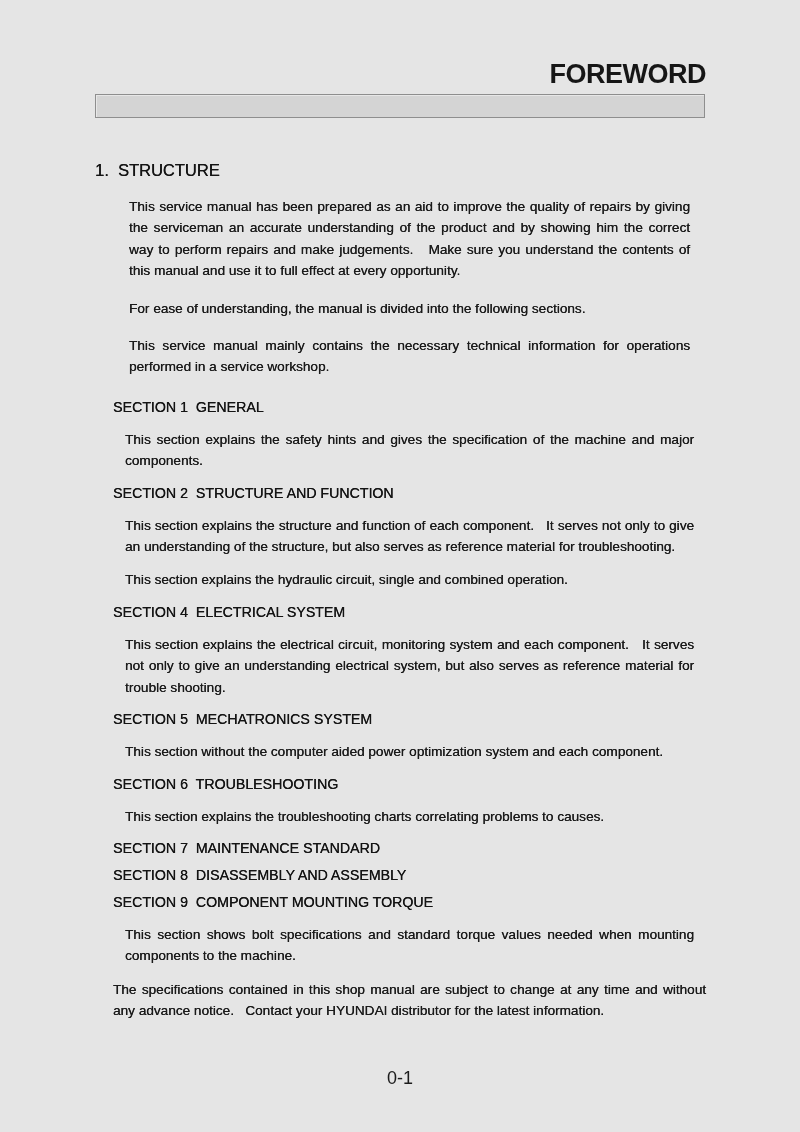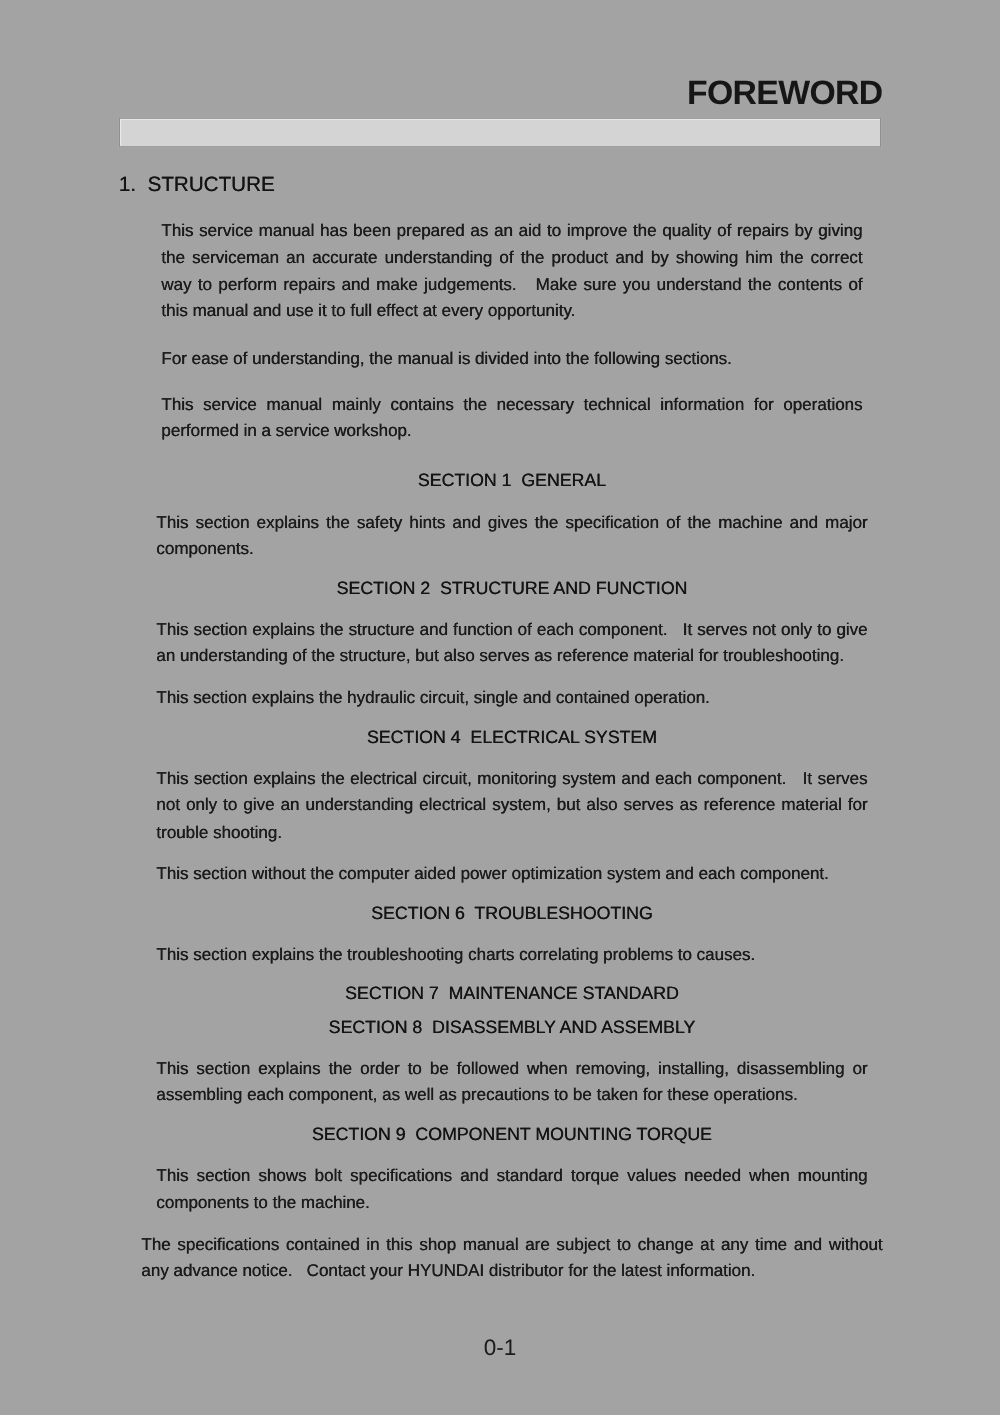--- a/index.html
+++ b/index.html
@@ -4,21 +4,21 @@
 <style>
   html, body {
     margin: 0;
     padding: 0;
     background: #ffffff;
   }
   .page {
     position: relative;
     width: 800px;
     height: 1132px;
-    background: #a3a3a3;
+    background: #e5e5e5;
     font-family: "Liberation Sans", sans-serif;
     color: #1b1b1b;
     overflow: hidden;
     text-decoration: underline;
   }
   .doc-title {
     position: absolute;
     top: 59px;
     right: 94px;
     font-size: 27px;
@@ -33,21 +33,21 @@
     left: 95px;
     width: 610px;
     height: 24px;
     background: #d4d4d4;
     border: 1px solid #8e8e8e;
     box-sizing: border-box;
     box-shadow: inset 1px 1px 0 rgba(255,255,255,0.45);
   }
   .content {
     position: absolute;
-    top: 138px;
+    top: 160px;
     left: 95px;
     width: 611px;
     font-size: 13.6px;
     line-height: 21.4px;
     text-shadow: 0.25px 0 0 currentColor;
   }
   .structure-heading {
     margin: 0 0 10px 0;
     font-size: 16.5px;
     font-weight: 400;
@@ -70,21 +70,20 @@
   .section:first-of-type {
     margin-top: 0;
   }
   .section h3 {
     margin: 0 0 2px 0;
     font-size: 14.2px;
     font-weight: 400;
     line-height: 19px;
     white-space: pre-wrap;
     color: #141414;
-    text-align: center;
   }
   .section p {
     margin: 12px;
     text-align: justify;
   }
   .closing {
     padding-left: 18px;
     margin-top: 11px;
   }
   .closing p {
@@ -124,44 +123,44 @@
       <h3>SECTION 1&nbsp; GENERAL</h3>
       <p>This section explains the safety hints and gives the specification of the machine and major components.</p>
     </div>
 
     <div class="section">
       <h3>SECTION 2&nbsp; STRUCTURE AND FUNCTION</h3>
       <p>This section explains the structure and function of each component.&nbsp;&nbsp; It serves not only to give an understanding of the structure, but also serves as reference material for troubleshooting.</p>
     </div>
 
     <div class="section">
-      <p>This section explains the hydraulic circuit, single and contained operation.</p>
+      <p>This section explains the hydraulic circuit, single and combined operation.</p>
     </div>
 
     <div class="section">
       <h3>SECTION 4&nbsp; ELECTRICAL SYSTEM</h3>
       <p>This section explains the electrical circuit, monitoring system and each component.&nbsp;&nbsp; It serves not only to give an understanding electrical system, but also serves as reference material for trouble shooting.</p>
     </div>
 
     <div class="section">
+      <h3>SECTION 5&nbsp; MECHATRONICS SYSTEM</h3>
       <p>This section without the computer aided power optimization system and each component.</p>
     </div>
 
     <div class="section">
       <h3>SECTION 6&nbsp; TROUBLESHOOTING</h3>
       <p>This section explains the troubleshooting charts correlating problems to causes.</p>
     </div>
 
     <div class="section">
       <h3>SECTION 7&nbsp; MAINTENANCE STANDARD</h3>
     </div>
 
     <div class="section">
       <h3>SECTION 8&nbsp; DISASSEMBLY AND ASSEMBLY</h3>
-      <p>This section explains the order to be followed when removing, installing, disassembling or assembling each component, as well as precautions to be taken for these operations.</p>
     </div>
 
     <div class="section">
       <h3>SECTION 9&nbsp; COMPONENT MOUNTING TORQUE</h3>
       <p>This section shows bolt specifications and standard torque values needed when mounting components to the machine.</p>
     </div>
 
     <div class="closing">
       <p>The specifications contained in this shop manual are subject to change at any time and without any advance notice.&nbsp;&nbsp; Contact your HYUNDAI distributor for the latest information.</p>
     </div>

